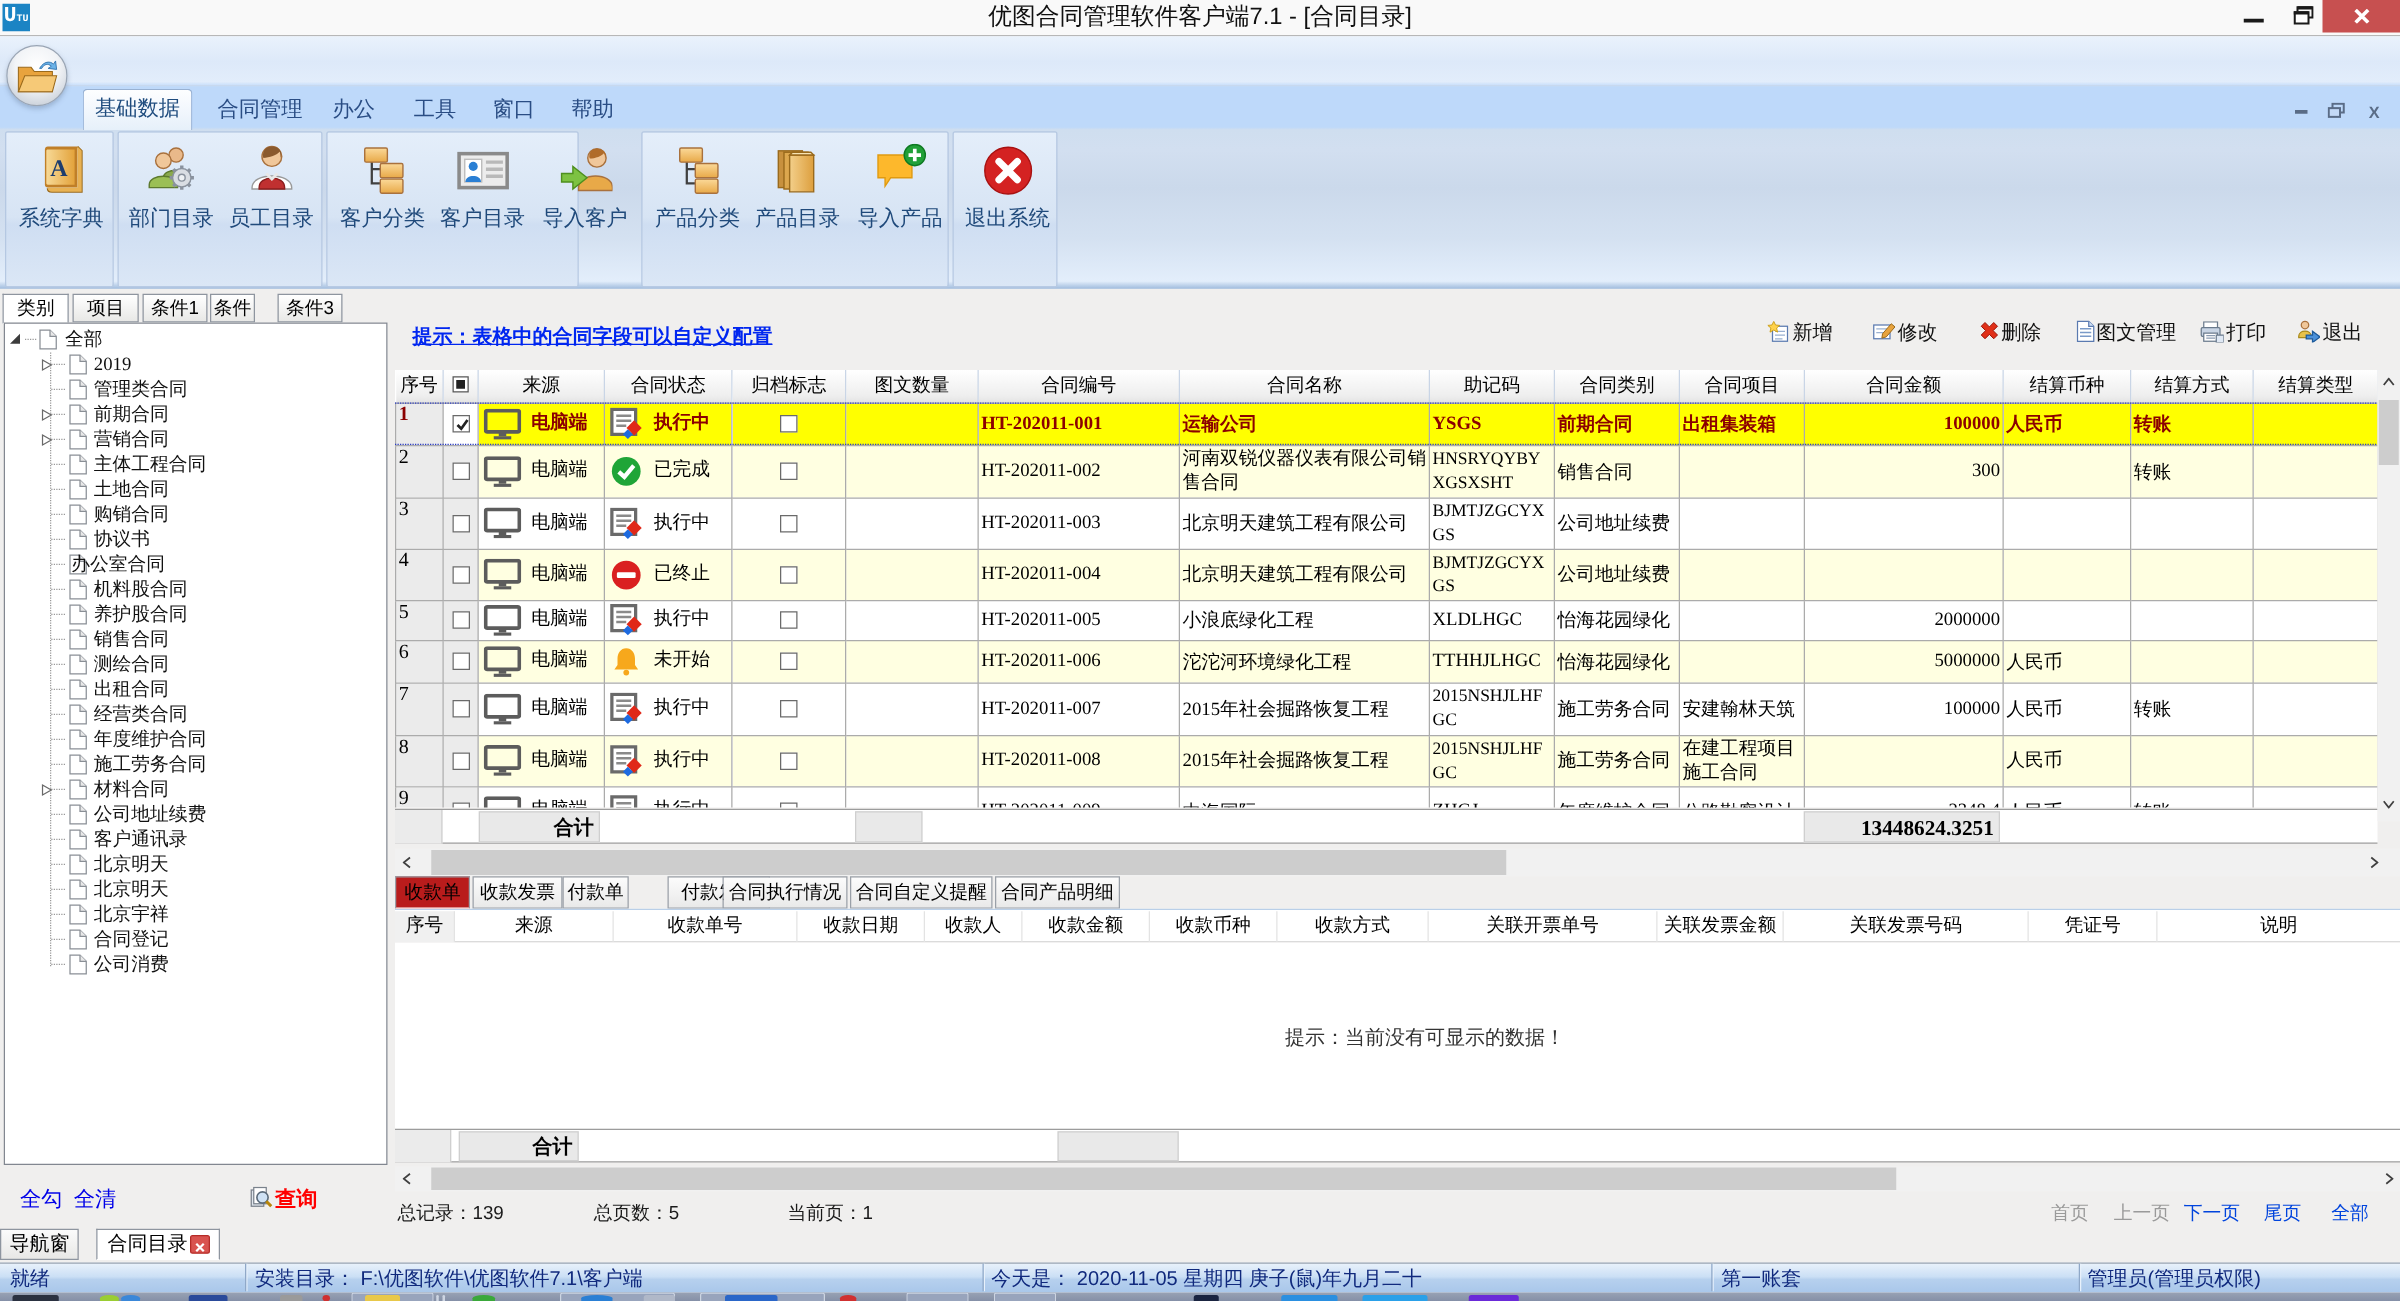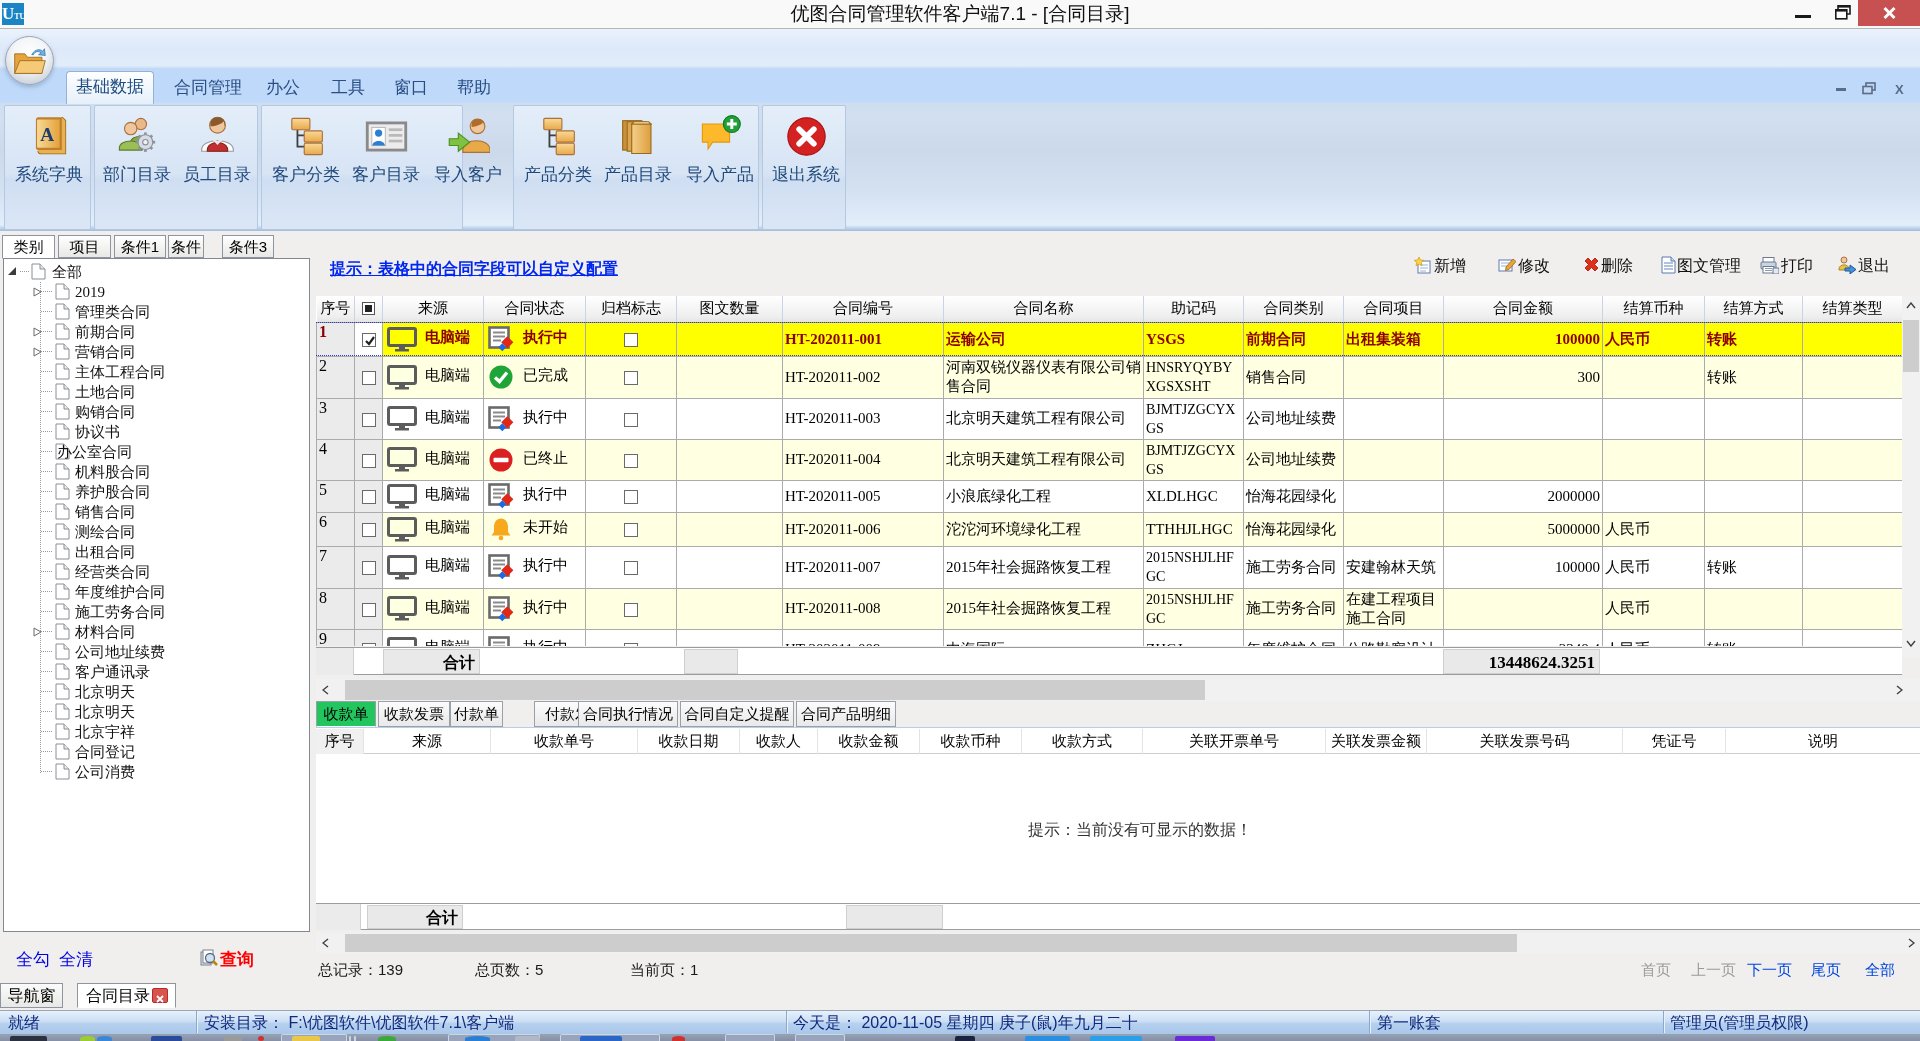--- a/index.html
+++ b/index.html
@@ -1,21 +1,21 @@
 <!DOCTYPE html>
 <html lang="zh"><head>
 <meta charset="utf-8">
 <style>
   * { margin:0; padding:0; box-sizing:border-box; }
   html,body { width:1920px; height:1041px; overflow:hidden; }
   body { font-family:"Liberation Sans", sans-serif; position:relative; background:#f0efee; }
   .abs { position:absolute; }
   
   #titlebar { left:0; top:0; width:1920px; height:29px; background:#f9f9f9; border-bottom:1px solid #b7b7b7; }
-  #applogo { left:2px; top:3px; width:22px; height:22px; background:#1b84c4; color:#fff; font-family:Liberation Serif, serif; font-weight:bold; font-size:17px; text-align:center; line-height:22px; }
+  #applogo { left:2px; top:3px; width:22px; height:22px; background:#1b84c4; color:#fff; font-family:Liberation Mono, monospace; font-weight:bold; font-size:17px; text-align:center; line-height:22px; }
   #title-text { left:0; top:0; width:1920px; height:29px; text-align:center; line-height:28px; font-size:19px; color:#101010; }
   #btn-min  { left:1795px; top:15px; width:16px; height:3px; background:#1a1a1a; }
   #btn-close { left:1858px; top:0; width:62px; height:26px; background:#c75050; color:#fff; text-align:center; }
   
   #ribbon { left:0; top:29px; width:1920px; height:202px;
      background:linear-gradient(180deg,#eaf2fc 0%,#dde9f9 10%,#e2edfb 18%,#bed9fa 20%,#bed9fa 36%,#cfdeef 37%,#d2dff0 45%,#cbd9eb 60%,#d4e1f1 80%,#e3eefb 97%,#9fbbdd 100%); }
   #ribbon::after { content:""; position:absolute; left:0; top:39px; width:1920px; height:1px; background:#c8d9ef; }
   .rtab { position:absolute; top:73px; height:31px; line-height:30px; font-size:17px; color:#2a4d84; text-align:center; white-space:nowrap; }
   #rtab-active { left:66px; top:71px; width:88px; height:33px; background:linear-gradient(180deg,#fdfeff, #f2f7fd 50%, #e6f0fa); border:1px solid #98b1d2; border-bottom:none; border-radius:4px 4px 0 0; color:#1f4c7e; z-index:3; }
   #orb { left:5px; top:36px; width:49px; height:49px; border-radius:50%;
@@ -52,21 +52,21 @@
   .mon { vertical-align:middle; margin-left:2px; }
   .sic { vertical-align:middle; margin-left:2px; }
   .srct { margin-left:8px; }
   .stxt { margin-left:9px; }
   .wrap2 { word-break:break-all; line-height:19px; }
   
   .sbtrack { position:absolute; background:#f1f1f1; }
   .sbthumb { position:absolute; background:#cdcdcd; }
   
   .stab { position:absolute; top:701px; height:26px; background:linear-gradient(180deg,#fcfcfc,#e9e9e9); border:1px solid #9aa0a8; font-size:15px; text-align:center; line-height:24px; }
-  .stab.active { background:#22c55e; border-bottom:1px solid #fff; z-index:2;}
+  .stab.active { background:#b91c1c; border-bottom:1px solid #fff; z-index:2;}
   #subhdr { left:316px; top:727px; width:1604px; height:27px; background:#fff; border-top:1px solid #b9cfe8; border-bottom:1px solid #cfcfcf; }
   .shcell { position:absolute; top:1px; height:25px; line-height:25px; font-size:15px; text-align:center; border-right:1px solid #e3e3e3; font-family:"Liberation Serif",serif;}
   #subbody { left:316px; top:754px; width:1604px; height:149px; background:#fff; }
   .totrow { position:absolute; background:#fff; border-top:1px solid #9c9c9c; border-bottom:1px solid #9c9c9c; }
   .totcell { position:absolute; background:#e9e9e9; border:1px solid #cfcfcf; font-family:"Liberation Serif",serif; }
   
   #pfoot { left:316px; top:953px; width:1604px; height:30px; font-size:15px; color:#1a1a1a; }
   
   .dtab { position:absolute; top:983px; height:25px; border:1px solid #8e959f; font-size:16px; text-align:center; background:linear-gradient(180deg,#fbfbfb,#e8e8e6); line-height:23px;}
   

